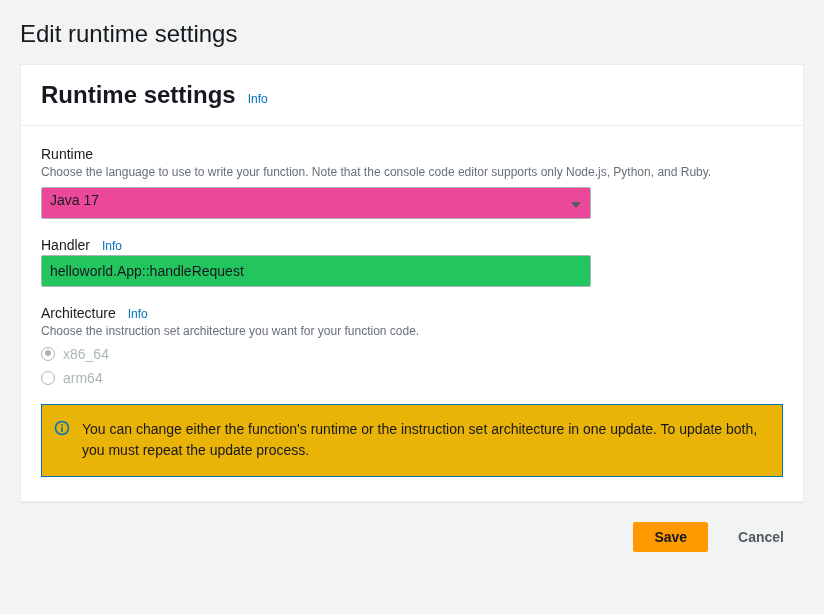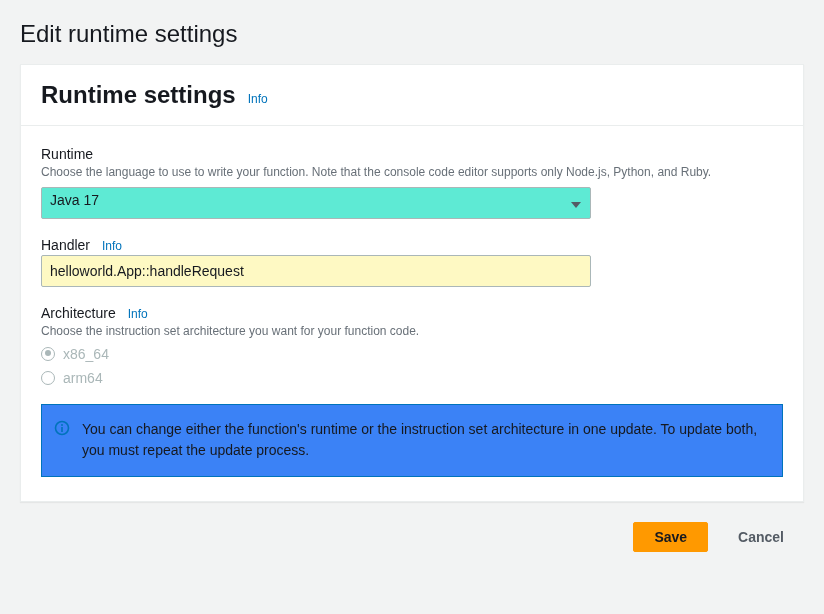--- a/index.html
+++ b/index.html
@@ -71,41 +71,41 @@
       position: relative;
       width: 550px;
     }
     .select-input {
       width: 100%;
       height: 32px;
       border: 1px solid #aab7b8;
       border-radius: 2px;
       padding: 4px 30px 4px 8px;
       font-size: 14px;
-      background-color: #5eead4;
+      background-color: #ec4899;
       color: #16191f;
       cursor: pointer;
       appearance: none;
     }
     .select-caret {
       position: absolute;
       right: 10px;
       top: 50%;
       transform: translateY(-50%);
       pointer-events: none;
       color: #545b64;
     }
     .text-input {
       width: 550px;
       height: 32px;
       border: 1px solid #aab7b8;
       border-radius: 2px;
       padding: 4px 8px;
       font-size: 14px;
-      background-color: #fef9c3;
+      background-color: #22c55e;
       color: #16191f;
     }
     .radio-group {
       margin-top: 6px;
     }
     .radio-item {
       display: flex;
       align-items: center;
       gap: 8px;
       margin-bottom: 8px;
@@ -127,21 +127,21 @@
       width: 6px;
       height: 6px;
       background: #aab7b8;
       border-radius: 50%;
     }
     .radio-label {
       font-size: 14px;
     }
     .info-box {
       border: 1px solid #0073bb;
-      background-color: #3b82f6;
+      background-color: #eab308;
       padding: 14px 4px 14px 12px;
       display: flex;
       gap: 12px;
       margin-top: 18px;
     }
     .info-icon {
       color: #0073bb;
       flex-shrink: 0;
       margin-top: 1px;
     }

